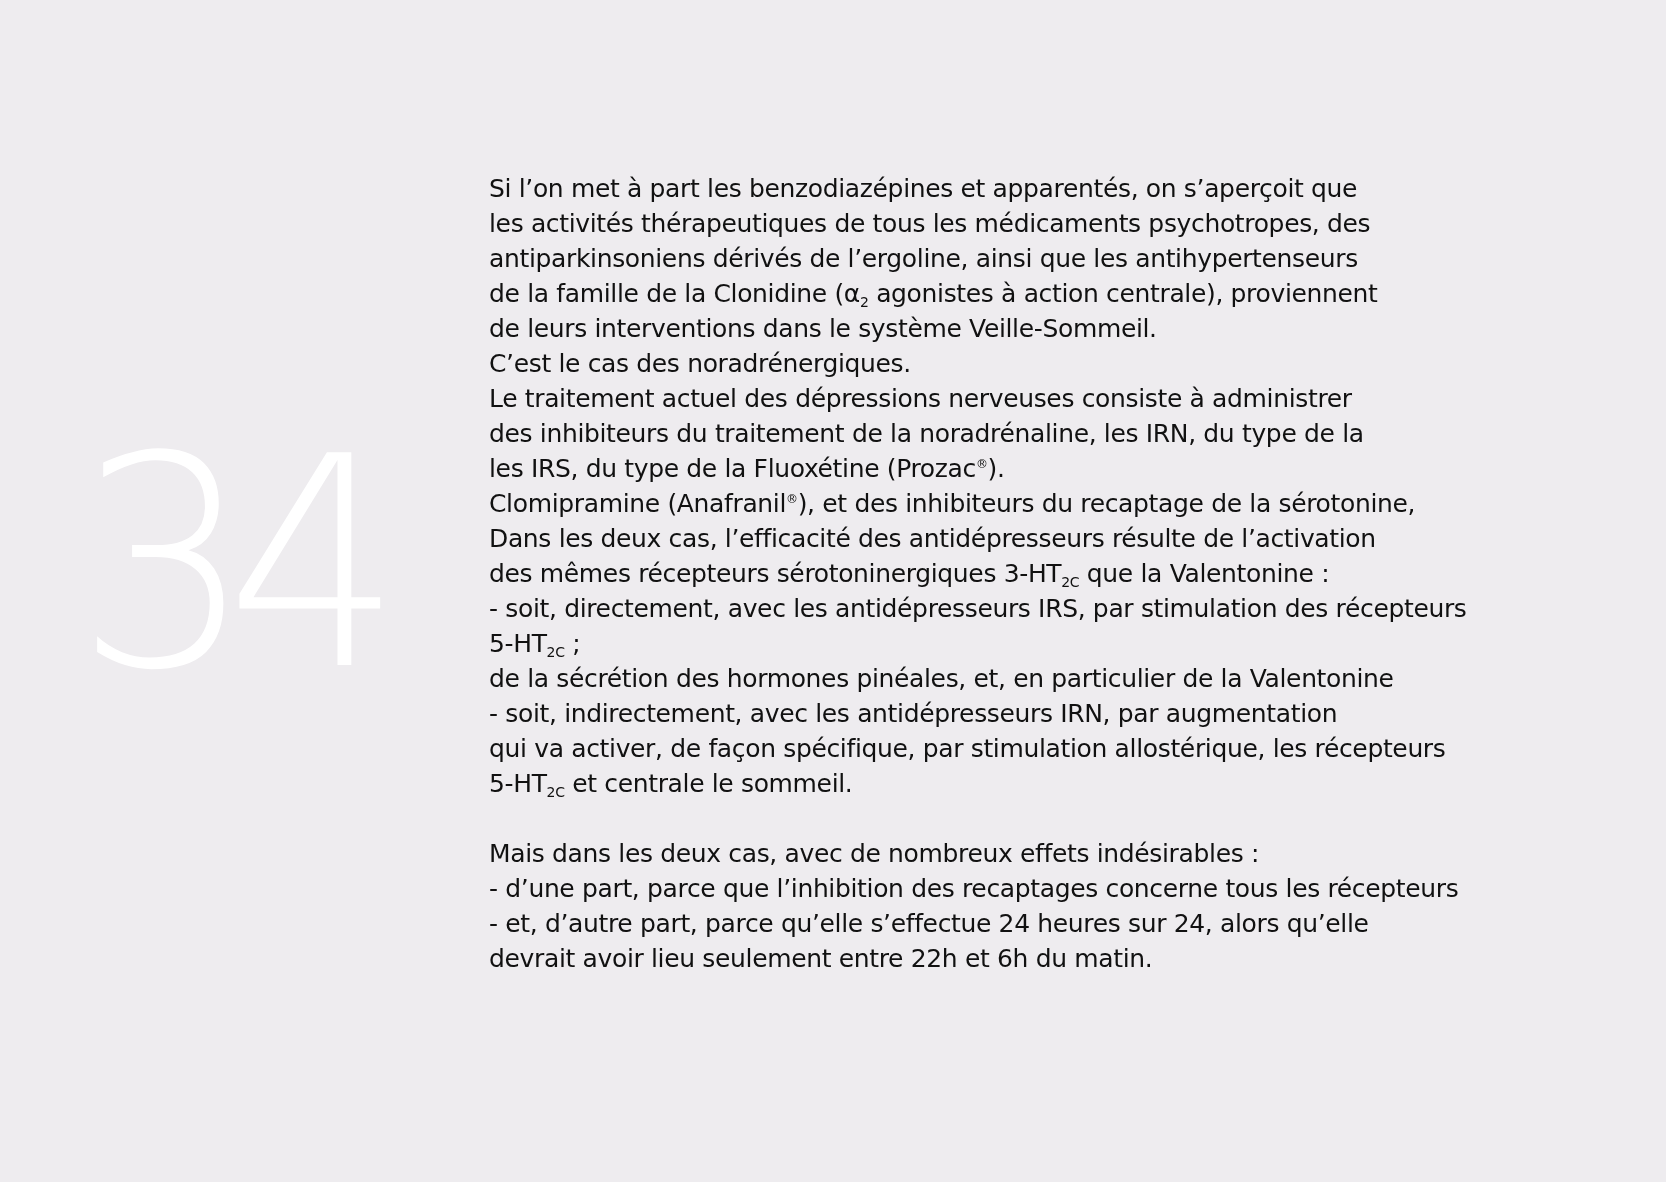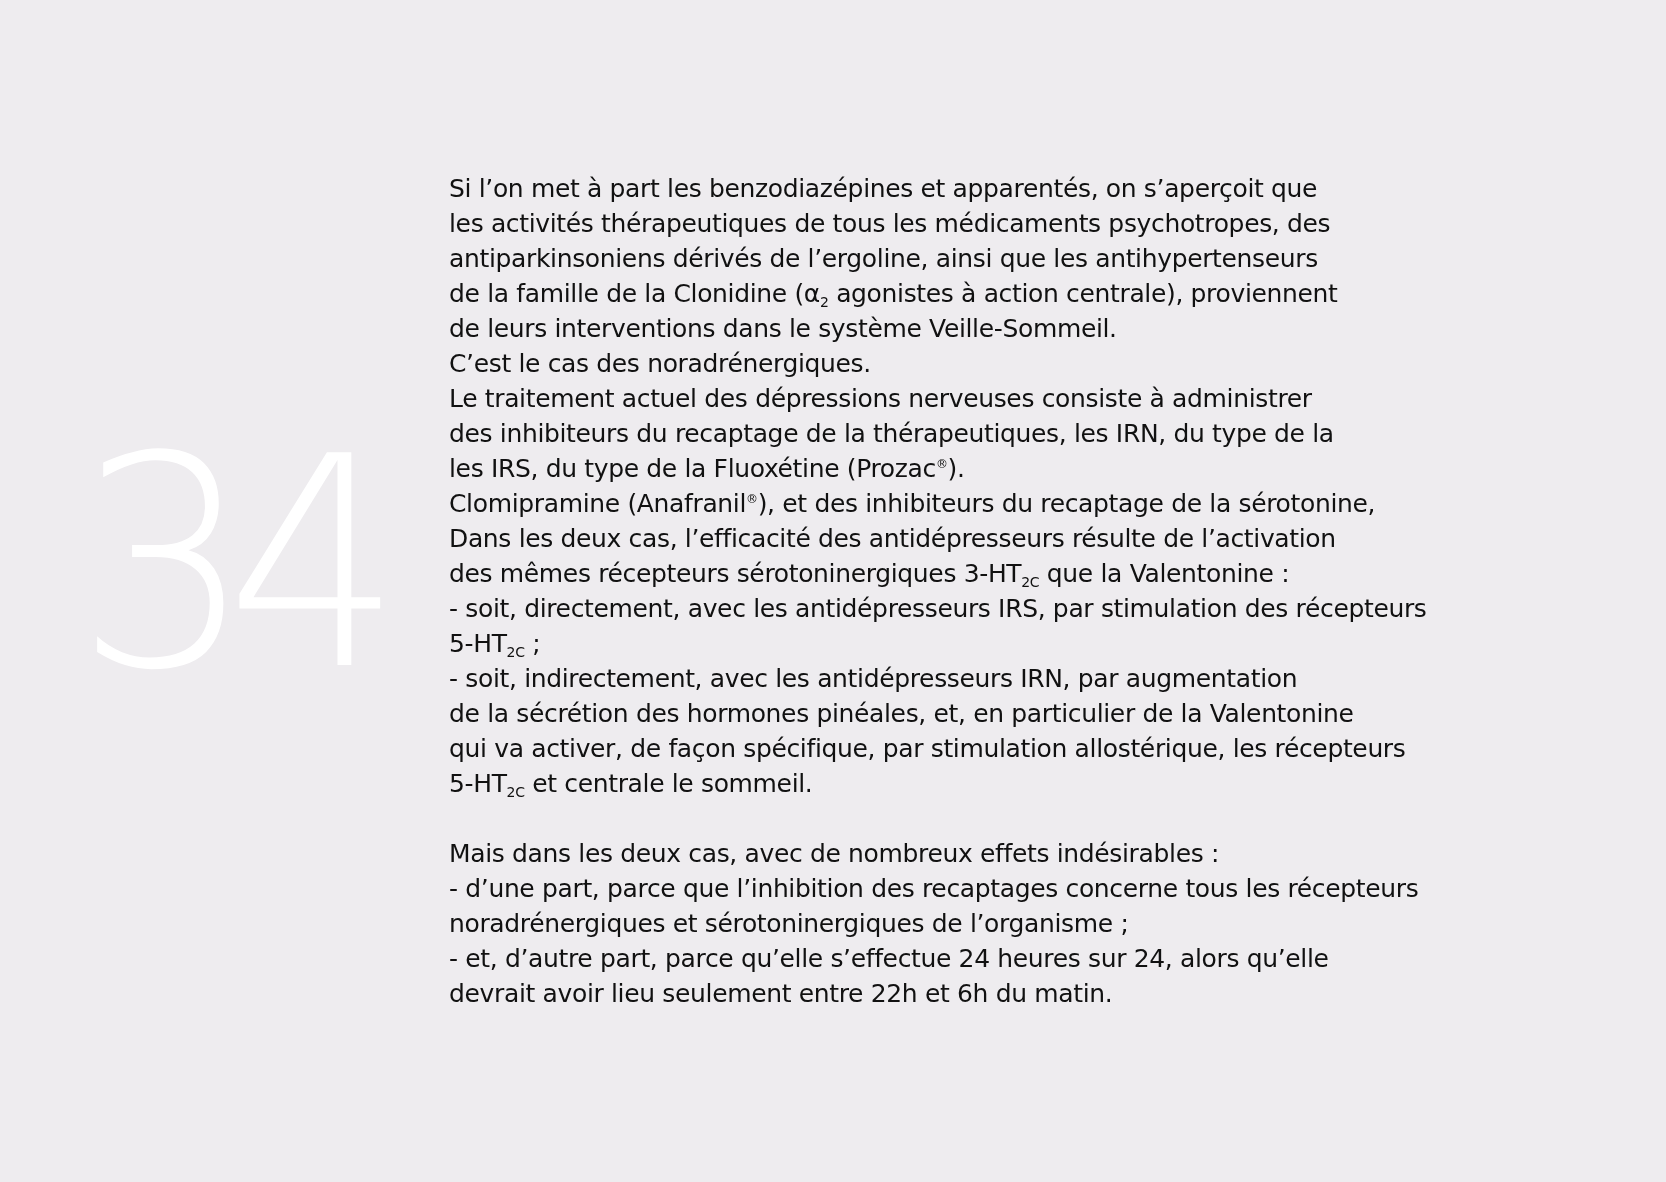--- a/index.html
+++ b/index.html
@@ -39,20 +39,21 @@
       width: 1160px;
       font-size: 25px;
       line-height: 35px;
       color: #111111;
       letter-spacing: -0.35px;
     }
     .line {
       white-space: nowrap;
       display: block;
       height: 35px;
+      margin-left: 40px;
     }
     .blank {
       display: block;
       height: 35px;
     }
     sub {
       font-size: 14px;
       line-height: 0;
       vertical-align: -5px;
     }
@@ -70,30 +71,29 @@
 </div>
 
 <div class="text-block" id="text-block">
     <span class="line">Si l’on met à part les benzodiazépines et apparentés, on s’aperçoit que</span>
     <span class="line">les activités thérapeutiques de tous les médicaments psychotropes, des</span>
     <span class="line">antiparkinsoniens dérivés de l’ergoline, ainsi que les antihypertenseurs</span>
     <span class="line"><span>de la famille de la Clonidine (α</span><sub>2</sub><span> agonistes à action centrale), proviennent</span></span>
     <span class="line">de leurs interventions dans le système Veille-Sommeil.</span>
     <span class="line">C’est le cas des noradrénergiques.</span>
     <span class="line">Le traitement actuel des dépressions nerveuses consiste à administrer</span>
-    <span class="line">des inhibiteurs du recaptage de la thérapeutiques, les IRN, du type de la</span>
+    <span class="line">des inhibiteurs du traitement de la noradrénaline, les IRN, du type de la</span>
     <span class="line"><span>les IRS, du type de la Fluoxétine (Prozac</span><sup>®</sup><span>).</span></span>
     <span class="line"><span>Clomipramine (Anafranil</span><sup>®</sup><span>), et des inhibiteurs du recaptage de la sérotonine,</span></span>
     <span class="line">Dans les deux cas, l’efficacité des antidépresseurs résulte de l’activation</span>
     <span class="line"><span>des mêmes récepteurs sérotoninergiques 3-HT</span><sub>2C</sub><span> que la Valentonine :</span></span>
     <span class="line">- soit, directement, avec les antidépresseurs IRS, par stimulation des récepteurs</span>
     <span class="line"><span>5-HT</span><sub>2C</sub><span> ;</span></span>
+    <span class="line">de la sécrétion des hormones pinéales, et, en particulier de la Valentonine</span>
     <span class="line">- soit, indirectement, avec les antidépresseurs IRN, par augmentation</span>
-    <span class="line">de la sécrétion des hormones pinéales, et, en particulier de la Valentonine</span>
     <span class="line">qui va activer, de façon spécifique, par stimulation allostérique, les récepteurs</span>
     <span class="line"><span>5-HT</span><sub>2C</sub><span> et centrale le sommeil.</span></span>
     <span class="blank"></span>
     <span class="line">Mais dans les deux cas, avec de nombreux effets indésirables :</span>
     <span class="line">- d’une part, parce que l’inhibition des recaptages concerne tous les récepteurs</span>
-    <span class="line">noradrénergiques et sérotoninergiques de l’organisme ;</span>
     <span class="line">- et, d’autre part, parce qu’elle s’effectue 24 heures sur 24, alors qu’elle</span>
     <span class="line">devrait avoir lieu seulement entre 22h et 6h du matin.</span>
   </div>
 
 </body></html>

